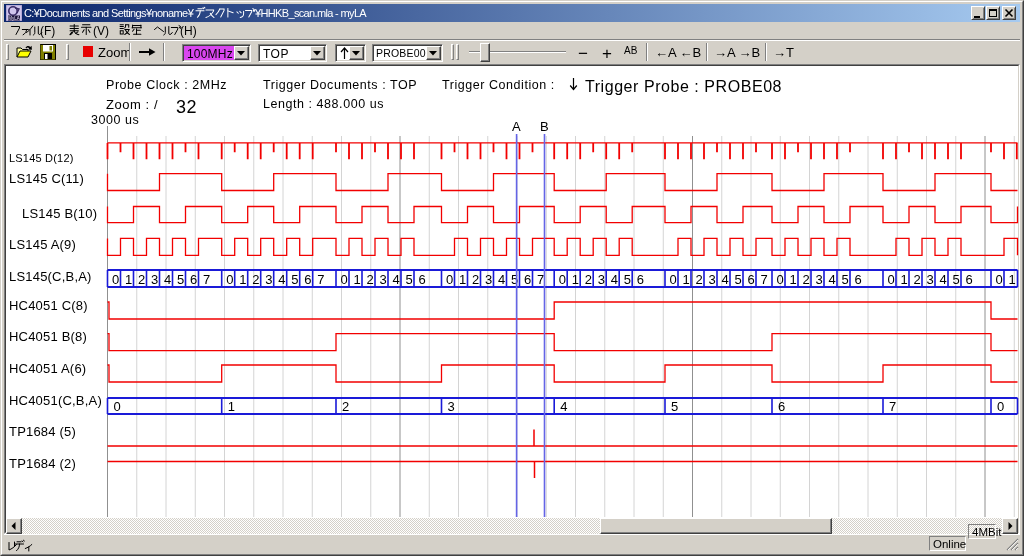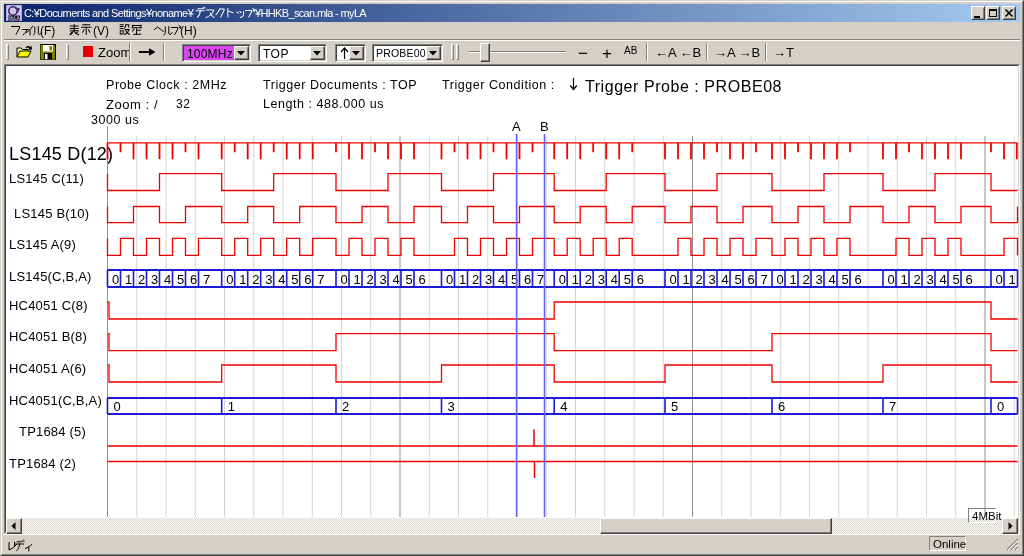--- a/index.html
+++ b/index.html
@@ -213,35 +213,35 @@
 <div class="abs" style="left:5px;top:65px;width:1014px;height:468px;border:1px solid;border-color:#404040 #d4d0c8 #d4d0c8 #404040"></div>
 <div class="abs" style="left:6px;top:66px;width:1012px;height:452px;background:#fff"></div>
 <div class="t" style="left:106px;top:78px;font-size:12.5px;letter-spacing:0.55px">Probe Clock : 2MHz</div>
 <div class="t" style="left:263px;top:78px;font-size:12.5px;letter-spacing:0.55px">Trigger Documents : TOP</div>
 <div class="t" style="left:442px;top:78px;font-size:12.5px;letter-spacing:0.55px">Trigger Condition :</div>
 <svg class="abs" style="left:569px;top:78px" width="9" height="13">
     <path d="M4.5 0 V10.5 M1.2 7.5 L4.5 11.5 L7.8 7.5" stroke="#000" stroke-width="1.2" fill="none"></path>
   </svg>
 <div class="t" style="left:585px;top:78px;font-size:16px;letter-spacing:0.55px">Trigger Probe : PROBE08</div>
 <div class="t" style="left:106px;top:97px;font-size:13px;letter-spacing:0.55px">Zoom : /</div>
-<div class="t" style="left:176px;top:97px;font-size:12px;letter-spacing:0.55px">32</div>
+<div class="t" style="left:176px;top:97px;font-size:18px;letter-spacing:0.55px">32</div>
 <div class="t" style="left:263px;top:97px;font-size:12.5px;letter-spacing:0.55px">Length : 488.000 us</div>
 <div class="t" style="left:91px;top:113px;font-size:12.5px;letter-spacing:0.55px">3000 us</div>
 <div class="t" style="left:512px;top:119px;font-size:13px">A</div>
 <div class="t" style="left:540px;top:119px;font-size:13px">B</div>
-<div class="t" style="left:9px;top:144px;font-size:18px;letter-spacing:0.2px">LS145 D(12)</div>
+<div class="t" style="left:9px;top:152px;font-size:11px;letter-spacing:0.2px">LS145 D(12)</div>
 <div class="t" style="left:9px;top:171px;font-size:13px;letter-spacing:0.2px">LS145 C(11)</div>
-<div class="t" style="left:14px;top:205.5px;font-size:13px;letter-spacing:0.2px">LS145 B(10)</div>
+<div class="t" style="left:22px;top:205.5px;font-size:13px;letter-spacing:0.2px">LS145 B(10)</div>
 <div class="t" style="left:9px;top:237.0px;font-size:13px;letter-spacing:0.2px">LS145 A(9)</div>
 <div class="t" style="left:9px;top:268.5px;font-size:13px;letter-spacing:0.2px">LS145(C,B,A)</div>
 <div class="t" style="left:9px;top:297.5px;font-size:13px;letter-spacing:0.2px">HC4051 C(8)</div>
 <div class="t" style="left:9px;top:329.0px;font-size:13px;letter-spacing:0.2px">HC4051 B(8)</div>
 <div class="t" style="left:9px;top:361.0px;font-size:13px;letter-spacing:0.2px">HC4051 A(6)</div>
 <div class="t" style="left:9px;top:393.0px;font-size:13px;letter-spacing:0.2px">HC4051(C,B,A)</div>
-<div class="t" style="left:19px;top:424.0px;font-size:13px;letter-spacing:0.2px">TP1684 (5)</div>
+<div class="t" style="left:9px;top:424.0px;font-size:13px;letter-spacing:0.2px">TP1684 (5)</div>
 <div class="t" style="left:9px;top:456.0px;font-size:13px;letter-spacing:0.2px">TP1684 (2)</div>
 <svg class="abs" style="left:0;top:0" width="1024" height="556">
     <path d="M136.75 136 V517 M166.00 136 V517 M195.25 136 V517 M224.50 136 V517 M253.75 136 V517 M283.00 136 V517 M312.25 136 V517 M341.50 136 V517 M370.75 136 V517 M429.25 136 V517 M458.50 136 V517 M487.75 136 V517 M517.00 136 V517 M546.25 136 V517 M575.50 136 V517 M604.75 136 V517 M634.00 136 V517 M663.25 136 V517 M721.75 136 V517 M751.00 136 V517 M780.25 136 V517 M809.50 136 V517 M838.75 136 V517 M868.00 136 V517 M897.25 136 V517 M926.50 136 V517 M955.75 136 V517 M1014.25 136 V517 " stroke="#d4d4d4" stroke-width="1"></path>
     <path d="M107.5 126 V517 M400.00 136 V517 M692.50 136 V517 M985.00 136 V517 " stroke="#909090" stroke-width="1"></path>
     <path d="M107.5 173.7 L107.5 173.7 L107.5 190.5 L159.5 190.5 L159.5 173.7 L221.7 173.7 L221.7 190.5 L273.7 190.5 L273.7 173.7 L336.0 173.7 L336.0 190.5 L388.0 190.5 L388.0 173.7 L441.5 173.7 L441.5 190.5 L493.5 190.5 L493.5 173.7 L554.2 173.7 L554.2 190.5 L606.2 190.5 L606.2 173.7 L665.0 173.7 L665.0 190.5 L717.0 190.5 L717.0 173.7 L772.0 173.7 L772.0 190.5 L824.0 190.5 L824.0 173.7 L883.0 173.7 L883.0 190.5 L935.0 190.5 L935.0 173.7 L991.0 173.7 L991.0 190.5 L1017.5 190.5" fill="none" stroke="#f20000" stroke-width="1.3"></path>
     <path d="M107.5 206.5 L107.5 206.5 L107.5 222.7 L133.5 222.7 L133.5 206.5 L159.5 206.5 L159.5 222.7 L185.5 222.7 L185.5 206.5 L221.7 206.5 L221.7 222.7 L247.7 222.7 L247.7 206.5 L273.7 206.5 L273.7 222.7 L299.7 222.7 L299.7 206.5 L336.0 206.5 L336.0 222.7 L362.0 222.7 L362.0 206.5 L388.0 206.5 L388.0 222.7 L414.0 222.7 L414.0 206.5 L441.5 206.5 L441.5 222.7 L467.5 222.7 L467.5 206.5 L493.5 206.5 L493.5 222.7 L519.5 222.7 L519.5 206.5 L554.2 206.5 L554.2 222.7 L580.2 222.7 L580.2 206.5 L606.2 206.5 L606.2 222.7 L632.2 222.7 L632.2 206.5 L665.0 206.5 L665.0 222.7 L691.0 222.7 L691.0 206.5 L717.0 206.5 L717.0 222.7 L743.0 222.7 L743.0 206.5 L772.0 206.5 L772.0 222.7 L798.0 222.7 L798.0 206.5 L824.0 206.5 L824.0 222.7 L850.0 222.7 L850.0 206.5 L883.0 206.5 L883.0 222.7 L909.0 222.7 L909.0 206.5 L935.0 206.5 L935.0 222.7 L961.0 222.7 L961.0 206.5 L991.0 206.5 L991.0 222.7 L1017.5 222.7 L1017.5 206.5" fill="none" stroke="#f20000" stroke-width="1.3"></path>
     <path d="M107.5 238.4 L107.5 238.4 L107.5 255.3 L120.5 255.3 L120.5 238.4 L133.5 238.4 L133.5 255.3 L146.5 255.3 L146.5 238.4 L159.5 238.4 L159.5 255.3 L172.5 255.3 L172.5 238.4 L185.5 238.4 L185.5 255.3 L198.5 255.3 L198.5 238.4 L221.7 238.4 L221.7 255.3 L234.7 255.3 L234.7 238.4 L247.7 238.4 L247.7 255.3 L260.7 255.3 L260.7 238.4 L273.7 238.4 L273.7 255.3 L286.7 255.3 L286.7 238.4 L299.7 238.4 L299.7 255.3 L312.7 255.3 L312.7 238.4 L336.0 238.4 L336.0 255.3 L349.0 255.3 L349.0 238.4 L362.0 238.4 L362.0 255.3 L375.0 255.3 L375.0 238.4 L388.0 238.4 L388.0 255.3 L401.0 255.3 L401.0 238.4 L414.0 238.4 L414.0 255.3 L454.5 255.3 L454.5 238.4 L467.5 238.4 L467.5 255.3 L480.5 255.3 L480.5 238.4 L493.5 238.4 L493.5 255.3 L506.5 255.3 L506.5 238.4 L519.5 238.4 L519.5 255.3 L532.5 255.3 L532.5 238.4 L554.2 238.4 L554.2 255.3 L567.2 255.3 L567.2 238.4 L580.2 238.4 L580.2 255.3 L593.2 255.3 L593.2 238.4 L606.2 238.4 L606.2 255.3 L619.2 255.3 L619.2 238.4 L632.2 238.4 L632.2 255.3 L678.0 255.3 L678.0 238.4 L691.0 238.4 L691.0 255.3 L704.0 255.3 L704.0 238.4 L717.0 238.4 L717.0 255.3 L730.0 255.3 L730.0 238.4 L743.0 238.4 L743.0 255.3 L756.0 255.3 L756.0 238.4 L772.0 238.4 L772.0 255.3 L785.0 255.3 L785.0 238.4 L798.0 238.4 L798.0 255.3 L811.0 255.3 L811.0 238.4 L824.0 238.4 L824.0 255.3 L837.0 255.3 L837.0 238.4 L850.0 238.4 L850.0 255.3 L896.0 255.3 L896.0 238.4 L909.0 238.4 L909.0 255.3 L922.0 255.3 L922.0 238.4 L935.0 238.4 L935.0 255.3 L948.0 255.3 L948.0 238.4 L961.0 238.4 L961.0 255.3 L1004.0 255.3 L1004.0 238.4 L1017.5 238.4 L1017.5 255.3" fill="none" stroke="#f20000" stroke-width="1.3"></path>
     <path d="M107.5 142.9 H1017.5" stroke="#f20000" stroke-width="1.4" fill="none"></path>
     <path d="M107.5 142.9 V159.3 M120.5 142.9 V152.3 M133.5 142.9 V159.3 M146.5 142.9 V159.3 M159.5 142.9 V159.3 M172.5 142.9 V159.3 M185.5 142.9 V152.3 M198.5 142.9 V159.3 M221.7 142.9 V159.3 M234.7 142.9 V152.3 M247.7 142.9 V159.3 M260.7 142.9 V159.3 M273.7 142.9 V152.3 M286.7 142.9 V159.3 M299.7 142.9 V159.3 M312.7 142.9 V159.3 M336.0 142.9 V152.3 M349.0 142.9 V159.3 M362.0 142.9 V159.3 M375.0 142.9 V152.3 M388.0 142.9 V159.3 M401.0 142.9 V159.3 M414.0 142.9 V159.3 M441.5 142.9 V159.3 M454.5 142.9 V152.3 M467.5 142.9 V159.3 M480.5 142.9 V159.3 M493.5 142.9 V152.3 M506.5 142.9 V159.3 M519.5 142.9 V159.3 M532.5 142.9 V152.3 M554.2 142.9 V159.3 M567.2 142.9 V159.3 M580.2 142.9 V159.3 M593.2 142.9 V152.3 M606.2 142.9 V159.3 M619.2 142.9 V159.3 M632.2 142.9 V152.3 M665.0 142.9 V159.3 M678.0 142.9 V159.3 M691.0 142.9 V159.3 M704.0 142.9 V159.3 M717.0 142.9 V152.3 M730.0 142.9 V159.3 M743.0 142.9 V159.3 M756.0 142.9 V152.3 M772.0 142.9 V159.3 M785.0 142.9 V159.3 M798.0 142.9 V152.3 M811.0 142.9 V159.3 M824.0 142.9 V159.3 M837.0 142.9 V159.3 M850.0 142.9 V152.3 M883.0 142.9 V159.3 M896.0 142.9 V159.3 M909.0 142.9 V152.3 M922.0 142.9 V159.3 M935.0 142.9 V159.3 M948.0 142.9 V159.3 M961.0 142.9 V159.3 M991.0 142.9 V152.3 M1004.0 142.9 V159.3 M1016.8 142.9 V159.3" stroke="#f20000" stroke-width="1.8" fill="none"></path>
     <path d="M107.5 270 H1017.5 M107.5 287 H1017.5" stroke="#1a1ad8" stroke-width="1.8" fill="none"></path>
@@ -352,18 +352,18 @@
       <path d="M9.4 -0.8 L10.4 0" fill="none" stroke="#000" stroke-width="1.00" stroke-linecap="round"></path>
     </g>
     <g transform="translate(16.3,0) scale(1.000)">
       <path d="M8.5 3.5 C6.5 5.5 4.5 6.5 2 7.5" fill="none" stroke="#000" stroke-width="1.00" stroke-linecap="round"></path>
       <path d="M5.5 5.8 V10" fill="none" stroke="#000" stroke-width="1.00" stroke-linecap="round"></path>
     </g>
   </svg>
 <div class="abs" style="left:929px;top:536px;width:37px;height:15px;border:1px solid;border-color:#808080 #fff #fff #808080">
     <div class="t" style="left:3px;top:0.5px;font-size:11.5px">Online</div>
   </div>
-<div class="abs" style="left:968px;top:508px;width:28px;height:15px;border:1px solid;border-color:#808080 #fff #fff #808080">
+<div class="abs" style="left:968px;top:524px;width:28px;height:15px;border:1px solid;border-color:#808080 #fff #fff #808080">
     <div class="t" style="left:3px;top:0.5px;font-size:11.5px">4MBit</div>
   </div>
 <svg class="abs" style="left:1006px;top:538px" width="13" height="13">
     <path d="M12 1 L1 12 M12 5 L5 12 M12 9 L9 12" stroke="#808080" stroke-width="1.3"></path>
     <path d="M12 2 L2 12 M12 6 L6 12 M12 10 L10 12" stroke="#fff" stroke-width="0.8"></path>
   </svg>
 </body></html>

